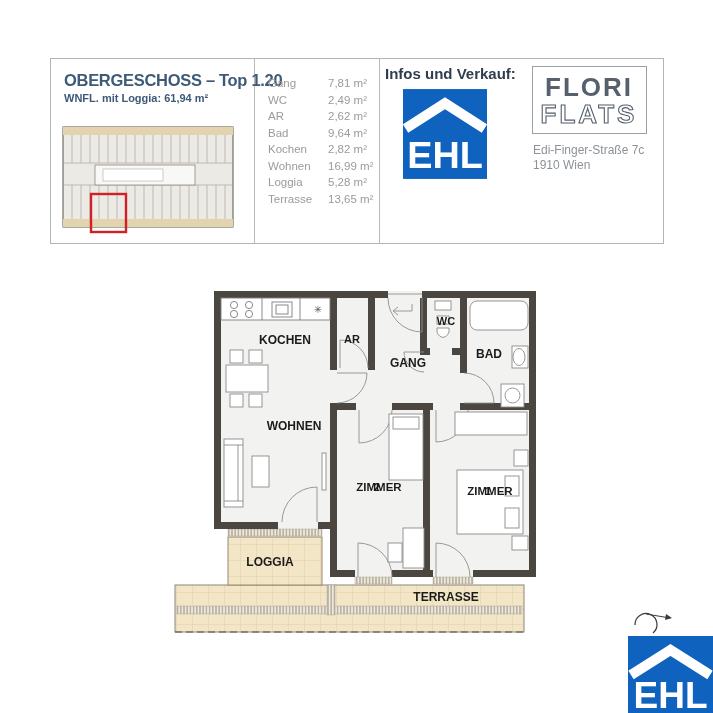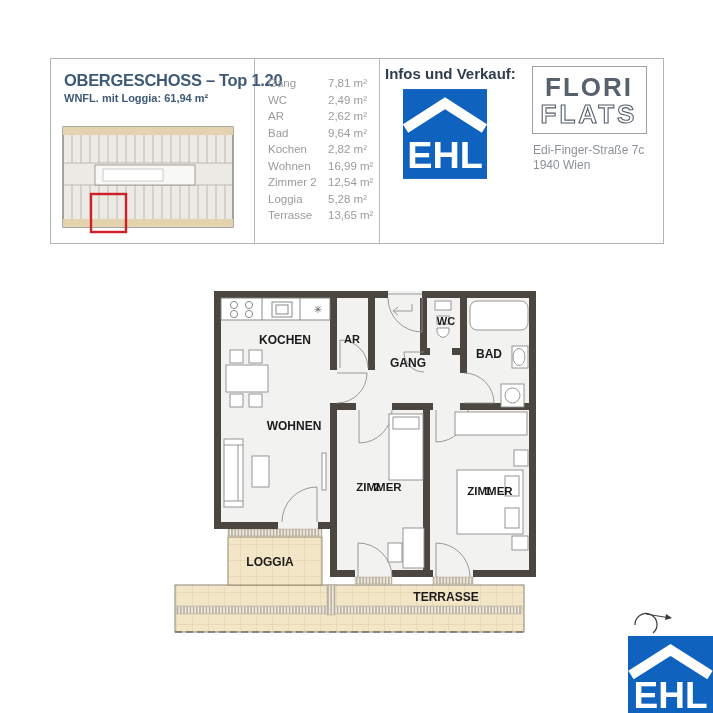--- a/index.html
+++ b/index.html
@@ -108,24 +108,20 @@
           </div>
         <div class="roomrow">
             <span class="rname">Kochen</span>
             <span class="rarea">2,82 m²</span>
           </div>
         <div class="roomrow">
             <span class="rname">Wohnen</span>
             <span class="rarea">16,99 m²</span>
           </div>
         <div class="roomrow">
-            <span class="rname">Zimmer 2</span>
-            <span class="rarea">12,54 m²</span>
-          </div>
-        <div class="roomrow">
             <span class="rname">Loggia</span>
             <span class="rarea">5,28 m²</span>
           </div>
         <div class="roomrow">
             <span class="rname">Terrasse</span>
             <span class="rarea">13,65 m²</span>
           </div>
       </div>
     </div>
 
@@ -136,21 +132,21 @@
         <polyline points="3,47 50,17 97,47" fill="none" stroke="#ffffff" stroke-width="12"></polyline>
         <text x="50" y="94" text-anchor="middle" font-size="45" font-weight="bold" fill="#ffffff">EHL</text>
       </svg>
       <svg class="floriBox" width="115" height="68" viewBox="0 0 115 68">
         <rect x="0.5" y="0.5" width="114" height="67" fill="#ffffff" stroke="#9aa1a9" stroke-width="1"></rect>
         <text x="57" y="30" text-anchor="middle" font-size="26" font-weight="bold" fill="#57616d" letter-spacing="2">FLORI</text>
         <text x="57" y="57" text-anchor="middle" font-size="26" font-weight="bold" fill="none" stroke="#57616d" stroke-width="1.1" letter-spacing="3">FLATS</text>
       </svg>
       <div class="address">
         <div>Edi-Finger-Straße 7c</div>
-        <div>1940 Wien</div>
+        <div>1910 Wien</div>
       </div>
     </div>
   </div>
 
   <svg class="floorplan" width="400" height="370" viewBox="170 282 400 370">
     <defs>
       <pattern id="tiles" width="16" height="16" patternUnits="userSpaceOnUse">
         <rect width="16" height="16" fill="#f3e6c6"></rect>
         <path d="M16 0H0V16" fill="none" stroke="#dcc9a0" stroke-width="0.8"></path>
       </pattern>

